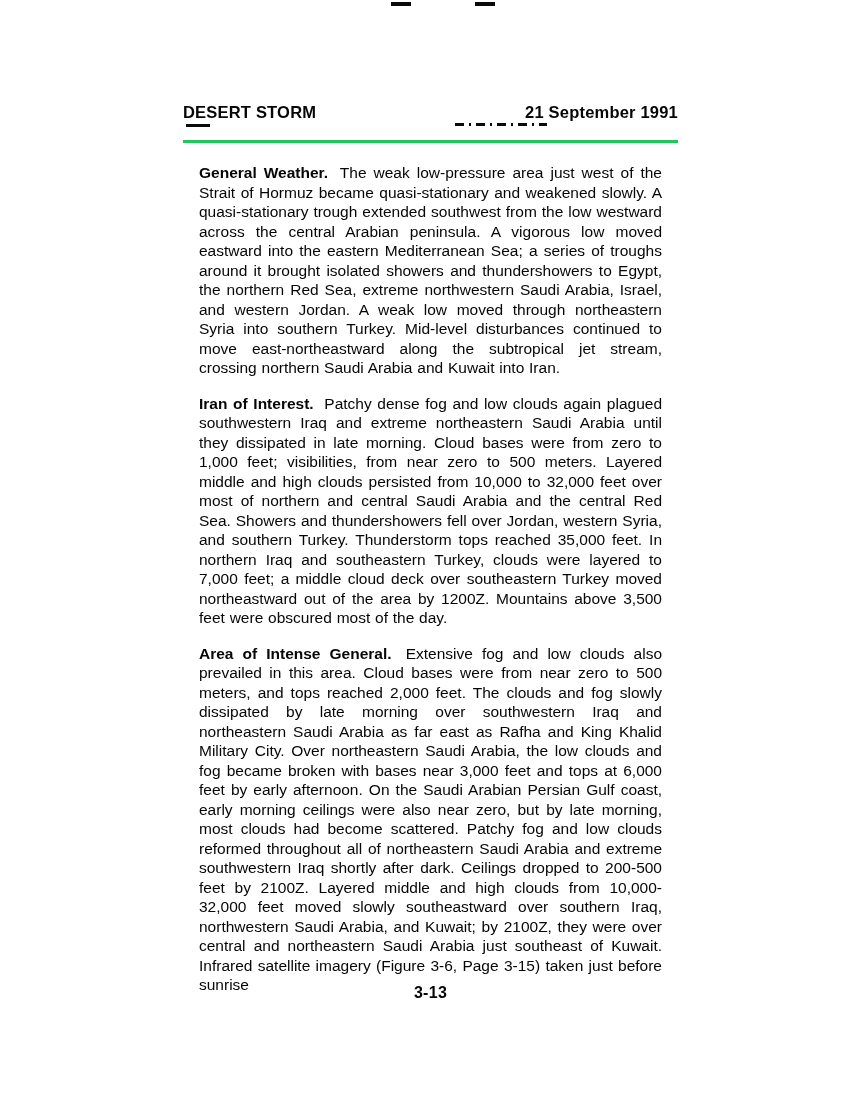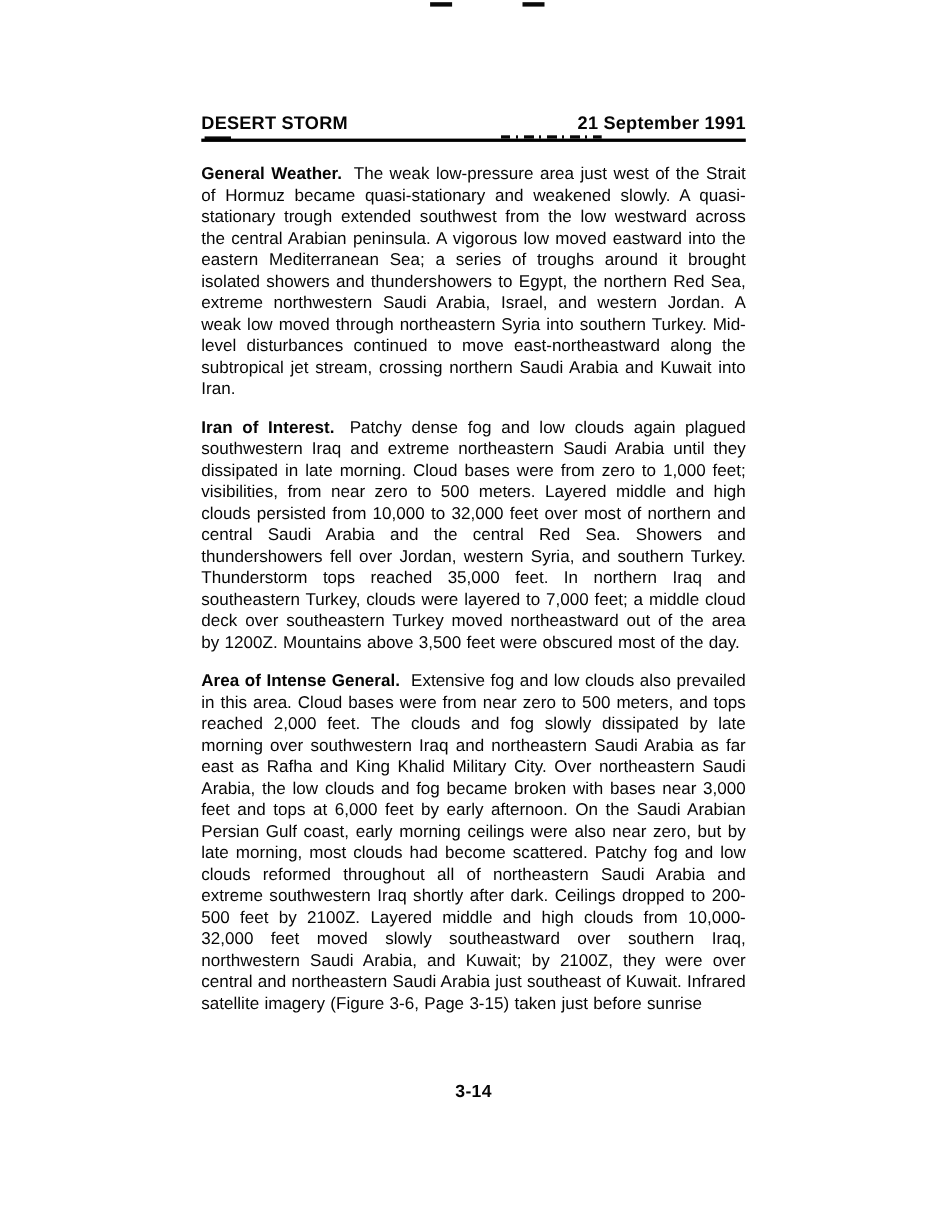--- a/index.html
+++ b/index.html
@@ -33,22 +33,22 @@
     top: 103px;
     width: 495px;
   }
   .header-row {
     display: flex;
     justify-content: space-between;
     align-items: baseline;
     font-weight: 700;
     font-size: 16.5px;
     letter-spacing: 0.2px;
-    padding-bottom: 4px;
-    border-bottom: 3px solid #000000;
+    padding-bottom: 18px;
+    border-bottom: 3px solid #22c55e;
   }
   
   .artifact-dashed-line {
     position: absolute;
     left: 455px;
     top: 123px;
     width: 92px;
     height: 3px;
     background: repeating-linear-gradient(90deg,
       #0a0a0a 0px, #0a0a0a 9px,
@@ -58,21 +58,21 @@
   }
   .artifact-title-dash {
     position: absolute;
     left: 186px;
     top: 124px;
     width: 24px;
     height: 3px;
     background: #0a0a0a;
   }
   .para {
-    margin: 0;
+    margin: 16px;
     margin-top: 20px;
     font-size: 15.5px;
     line-height: 19.5px;
     text-align: justify;
     word-spacing: 0.5px;
   }
   .para + .para { margin-top: 16px; }
   .para-heading {
     font-weight: 700;
     margin-right: 5px;
@@ -115,15 +115,15 @@
       <span class="para-body">Patchy dense fog and low clouds again plagued southwestern Iraq and extreme northeastern Saudi Arabia until they dissipated in late morning. Cloud bases were from zero to 1,000 feet; visibilities, from near zero to 500 meters. Layered middle and high clouds persisted from 10,000 to 32,000 feet over most of northern and central Saudi Arabia and the central Red Sea. Showers and thundershowers fell over Jordan, western Syria, and southern Turkey. Thunderstorm tops reached 35,000 feet. In northern Iraq and southeastern Turkey, clouds were layered to 7,000 feet; a middle cloud deck over southeastern Turkey moved northeastward out of the area by 1200Z. Mountains above 3,500 feet were obscured most of the day.</span>
     </p>
 
     <p class="para">
       <strong class="para-heading">Area of Intense General.</strong>
       <span class="para-body">Extensive fog and low clouds also prevailed in this area. Cloud bases were from near zero to 500 meters, and tops reached 2,000 feet. The clouds and fog slowly dissipated by late morning over southwestern Iraq and northeastern Saudi Arabia as far east as Rafha and King Khalid Military City. Over northeastern Saudi Arabia, the low clouds and fog became broken with bases near 3,000 feet and tops at 6,000 feet by early afternoon. On the Saudi Arabian Persian Gulf coast, early morning ceilings were also near zero, but by late morning, most clouds had become scattered. Patchy fog and low clouds reformed throughout all of northeastern Saudi Arabia and extreme southwestern Iraq shortly after dark. Ceilings dropped to 200-500 feet by 2100Z. Layered middle and high clouds from 10,000-32,000 feet moved slowly southeastward over southern Iraq, northwestern Saudi Arabia, and Kuwait; by 2100Z, they were over central and northeastern Saudi Arabia just southeast of Kuwait. Infrared satellite imagery (Figure 3-6, Page 3-15) taken just before sunrise</span>
     </p>
 
   </div>
 
-  <div class="footer-pagenum">3-14</div>
+  <div class="footer-pagenum">3-13</div>
 
 </div>
 
 </body></html>

